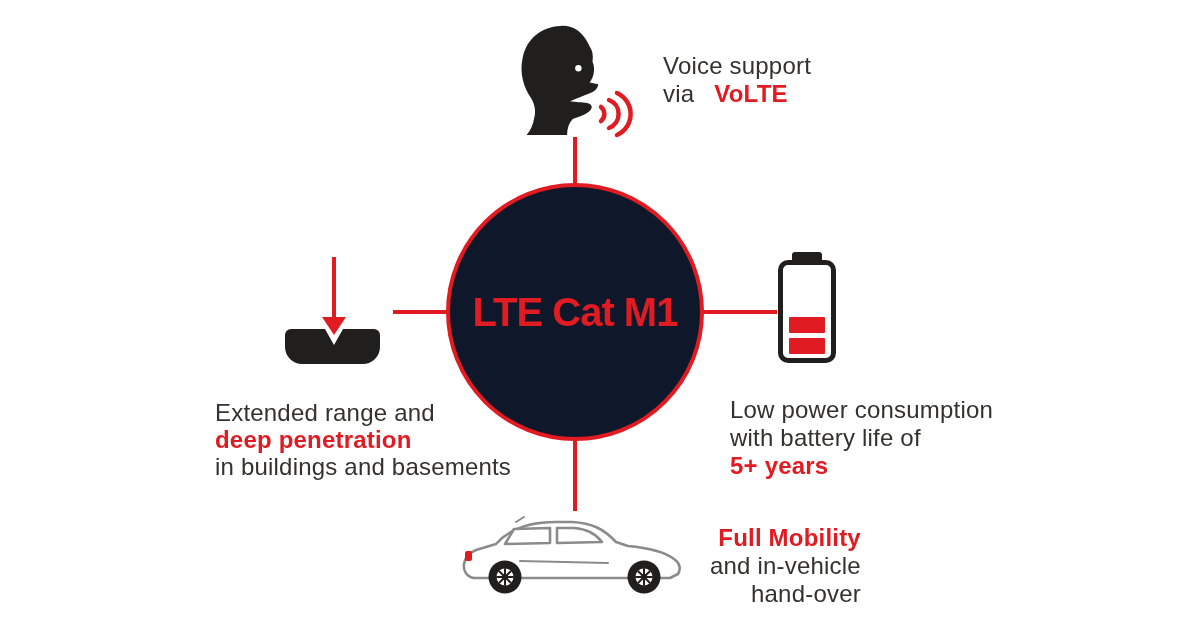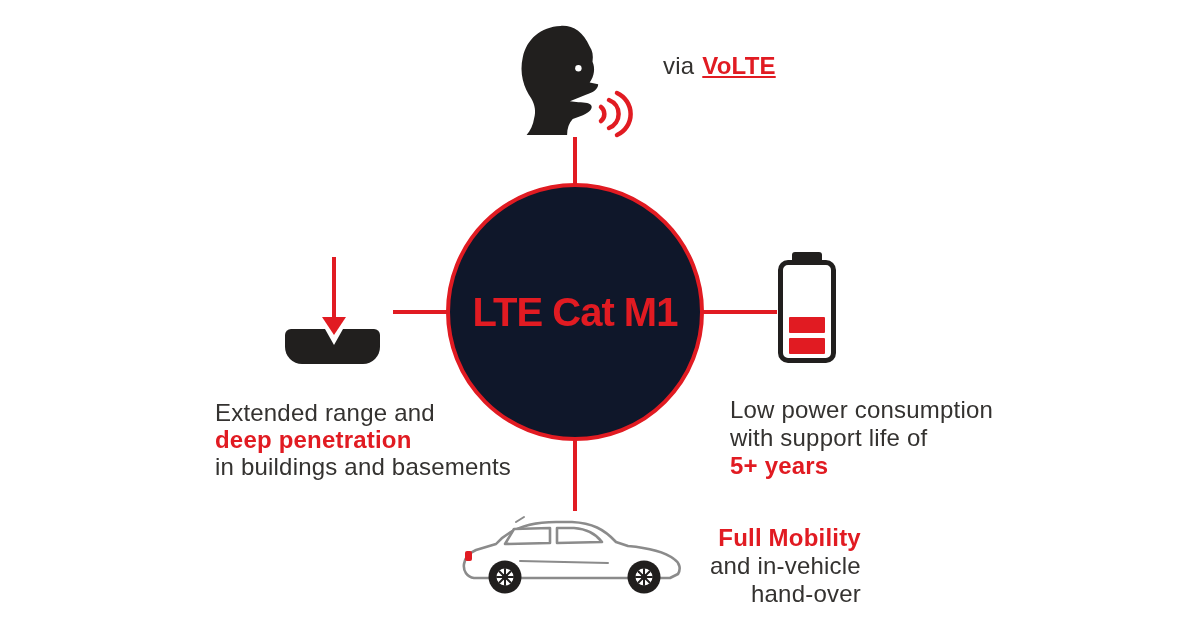--- a/index.html
+++ b/index.html
@@ -28,21 +28,21 @@
   
   .connector{position:absolute;background:var(--accent-red);}
   .conn-top{left:573px;top:137px;width:4px;height:48px;}
   .conn-bottom{left:573px;top:439px;width:4px;height:72px;}
   .conn-left{left:393px;top:310px;width:55px;height:4px;}
   .conn-right{left:702px;top:310px;width:75px;height:4px;}
   
   .txt{position:absolute;font-size:24px;line-height:28px;letter-spacing:.2px;white-space:nowrap;}
   .txt .accent{color:var(--accent-red);font-weight:bold;}
   .txt-voice{left:663px;top:52px;}
-  .txt-voice .accent{margin-left:8px;text-decoration:underline;}
+  .txt-voice .accent{margin-left:20px;}
   .txt-pen{left:215px;top:399px;line-height:27px;}
   .txt-batt{left:730px;top:396px;}
   .txt-mob{left:710px;top:524px;text-align:right;}
   
   .head-svg{position:absolute;left:518px;top:24px;}
   .head-fill{fill:var(--icon-black);}
   .eye{fill:#fff;}
   .waves-svg{position:absolute;left:595px;top:88px;}
   .wave{fill:none;stroke:var(--accent-red);stroke-width:4.5;stroke-linecap:round;}
   
@@ -106,41 +106,42 @@
       C 80,34 79,28 76,24
       C 69,8 58,1 45,2 Z"></path>
     <circle class="eye" cx="64" cy="47" r="3.4"></circle>
   </svg>
   <svg class="waves-svg" width="38" height="52" viewBox="0 0 38 52" aria-hidden="true">
     <path class="wave" d="M 6,19 A 9,9 0 0 1 6,33"></path>
     <path class="wave" d="M 14,12 A 15,15 0 0 1 14,40"></path>
     <path class="wave" d="M 22,5 A 23,23 0 0 1 22,47"></path>
   </svg>
   <div class="txt txt-voice">
+    <div>Voice support</div>
     <div><span>via</span><span class="accent">VoLTE</span></div>
   </div>
 
   <div class="pen-block"></div>
   <div class="pen-notch"></div>
   <div class="pen-line"></div>
   <div class="pen-head"></div>
   <div class="txt txt-pen">
     <div>Extended range and</div>
     <div class="accent">deep penetration</div>
     <div>in buildings and basements</div>
   </div>
 
   <div class="batt-cap"></div>
   <div class="batt-body">
     <div class="batt-bar batt-bar1"></div>
     <div class="batt-bar batt-bar2"></div>
   </div>
   <div class="txt txt-batt">
     <div>Low power consumption</div>
-    <div>with support life of</div>
+    <div>with battery life of</div>
     <div class="accent">5+ years</div>
   </div>
 
   <svg class="car-svg" width="232" height="84" viewBox="0 0 232 84" aria-hidden="true">
     <path class="car-body" d="M 14,64
       C 7,63 3,57 4,50
       C 5,43 9,39 16,36
       L 36,30
       C 50,14 72,8 96,8
       L 112,8

